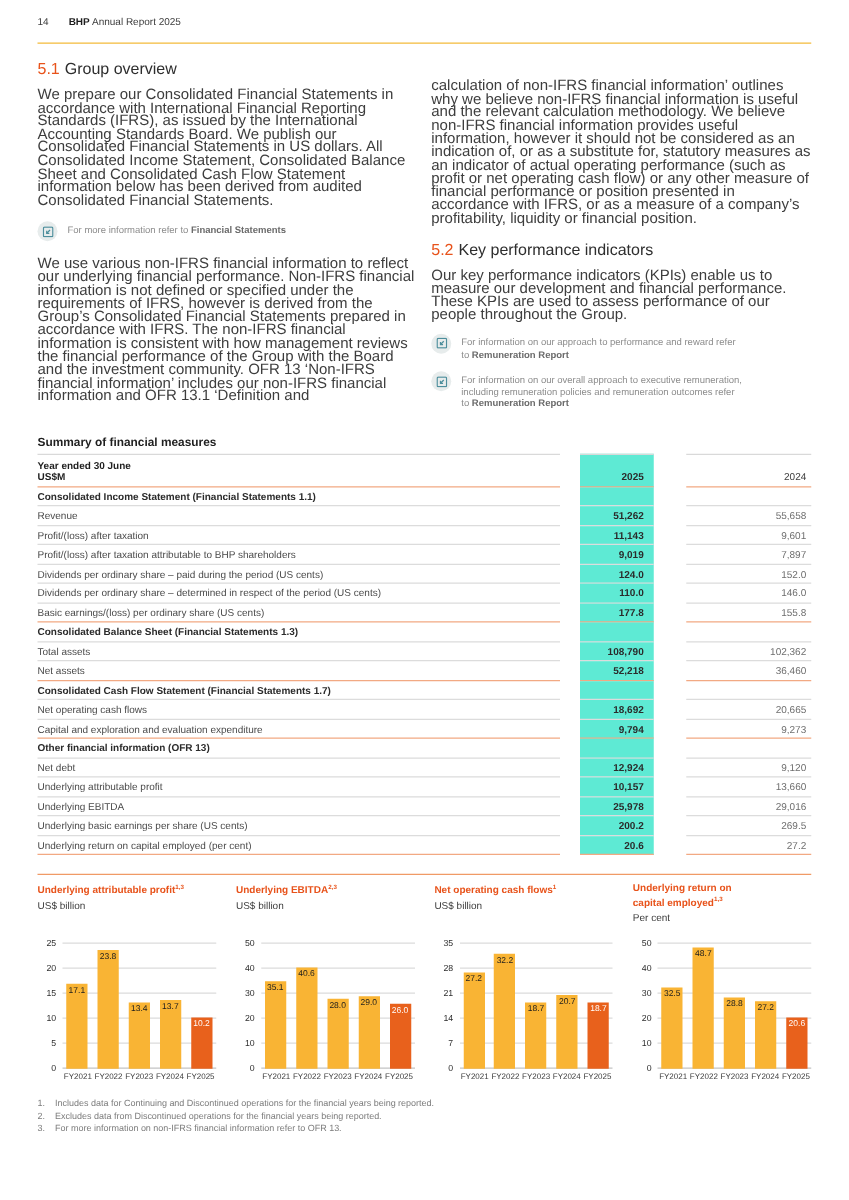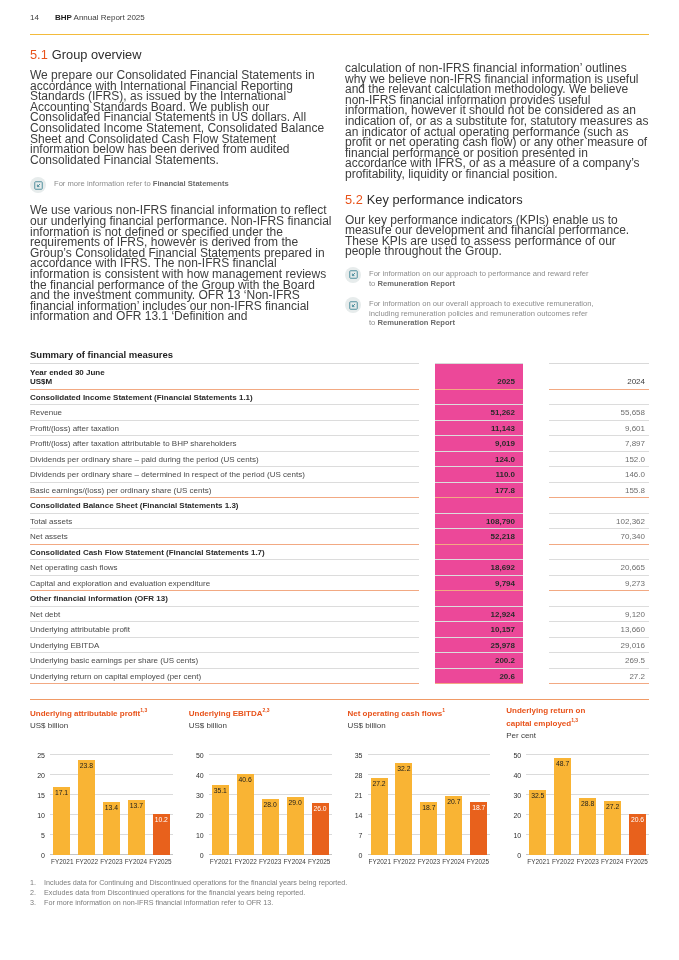--- a/index.html
+++ b/index.html
@@ -29,21 +29,21 @@
     display:flex;align-items:center;justify-content:center;}
   .note-text{font-size:7.6px;line-height:9.6px;color:#8c8c8c;white-space:pre-line;padding-top:2px;}
   .note-text b{color:#6b6b6b;}
   .note.tight{margin:9px 0 8px 0;}
   
   .table-title{font-size:9.5px;font-weight:bold;color:#1f1f1f;margin:13px 0 3px 0;}
   .fin-table{font-size:8px;}
   .frow{display:flex;align-items:stretch;gap:16px;}
   .fcell{box-sizing:border-box;border-bottom:1px solid #DCDCDC;}
   .fcell-label{flex:1;color:#4a4a4a;padding:3px 4px 2.5px 0;}
-  .fcell-2025{width:88px;background:#ec4899;text-align:right;padding:3px 8px 2.5px 0;font-weight:bold;color:#2b2b2b;}
+  .fcell-2025{width:59px;background:#5eead4;text-align:right;padding:3px 8px 2.5px 0;font-weight:bold;color:#2b2b2b;}
   .fcell-2024{width:100px;text-align:right;padding:3px 4px 2.5px 0;color:#6e6e6e;margin-left:10px;}
   .frow.section .fcell-label{font-weight:bold;color:#2b2b2b;}
   .frow.rule-salmon .fcell{border-bottom:1.5px solid #F2A983;}
   .frow.header .fcell{border-top:1px solid #D9D9D9;border-bottom:1.5px solid #F2A983;}
   .frow.header .fcell-label{font-weight:bold;color:#1f1f1f;line-height:9.2px;padding-top:4px;}
   .frow.header .fcell-2025{display:flex;align-items:flex-end;justify-content:flex-end;}
   .frow.header .fcell-2024{display:flex;align-items:flex-end;justify-content:flex-end;font-weight:400;color:#3c3c3c;}
   
   .charts-rule{border:none;border-top:1.5px solid #F09A66;margin:15px 0 6px 0;}
   .charts{display:flex;gap:16px;}
@@ -184,21 +184,21 @@
           <div class="fcell fcell-2024"></div>
         </div>
         <div class="frow ">
           <div class="fcell fcell-label">Total assets</div>
           <div class="fcell fcell-2025">108,790</div>
           <div class="fcell fcell-2024">102,362</div>
         </div>
         <div class="frow  rule-salmon">
           <div class="fcell fcell-label">Net assets</div>
           <div class="fcell fcell-2025">52,218</div>
-          <div class="fcell fcell-2024">70,340</div>
+          <div class="fcell fcell-2024">36,460</div>
         </div>
         <div class="frow section">
           <div class="fcell fcell-label">Consolidated Cash Flow Statement (Financial Statements 1.7)</div>
           <div class="fcell fcell-2025"></div>
           <div class="fcell fcell-2024"></div>
         </div>
         <div class="frow ">
           <div class="fcell fcell-label">Net operating cash flows</div>
           <div class="fcell fcell-2025">18,692</div>
           <div class="fcell fcell-2024">20,665</div>

